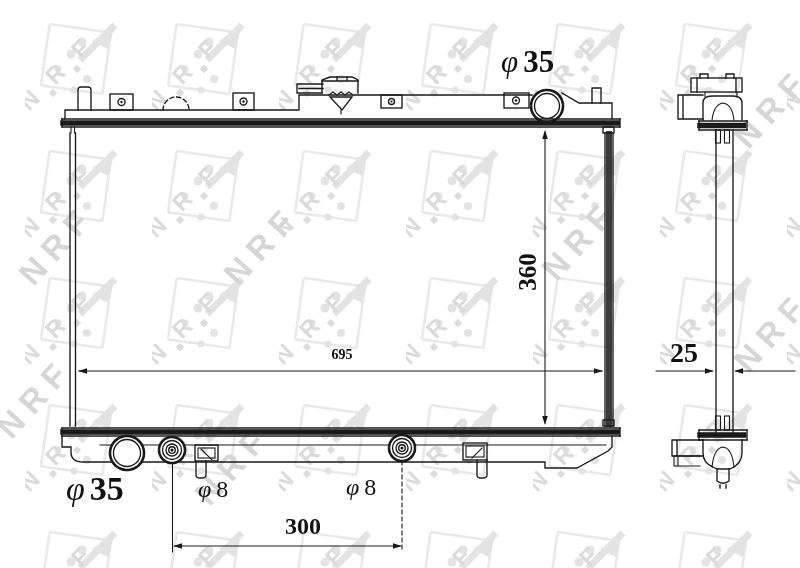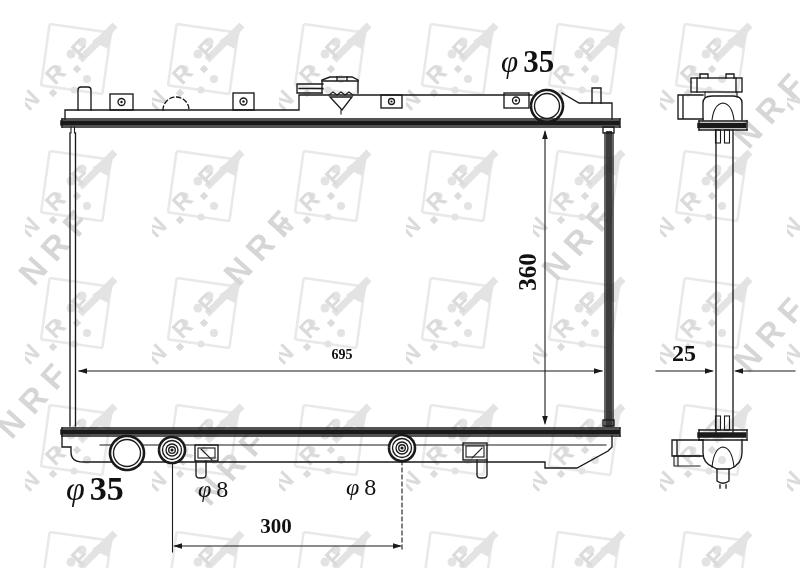--- a/index.html
+++ b/index.html
@@ -271,29 +271,29 @@
   </svg>
 
   <div class="dim-label w600" style="left:501px;top:46px;font-size:31px;">
     <span class="phi">φ</span><span>35</span>
   </div>
 
   <div class="dim-label rot90 b" style="left:527px;top:272px;font-size:25px;">360</div>
 
   <div class="dim-label centered b" style="left:342px;top:355px;font-size:14px;">695</div>
 
-  <div class="dim-label centered b" style="left:684px;top:353px;font-size:24px;">25</div>
+  <div class="dim-label centered b" style="left:684px;top:353px;font-size:28px;">25</div>
 
   <div class="dim-label w600" style="left:66px;top:472px;font-size:34px;">
     <span class="phi">φ</span><span>35</span>
   </div>
 
   <div class="dim-label" style="left:198px;top:477px;font-size:24px;">
     <span class="phi">φ</span><span>8</span>
   </div>
 
   <div class="dim-label" style="left:346px;top:475px;font-size:24px;">
     <span class="phi">φ</span><span>8</span>
   </div>
 
-  <div class="dim-label centered w600" style="left:276px;top:526px;font-size:21px;">300</div>
+  <div class="dim-label centered w600" style="left:303px;top:526px;font-size:24px;">300</div>
 
 </div>
 
 </body></html>

